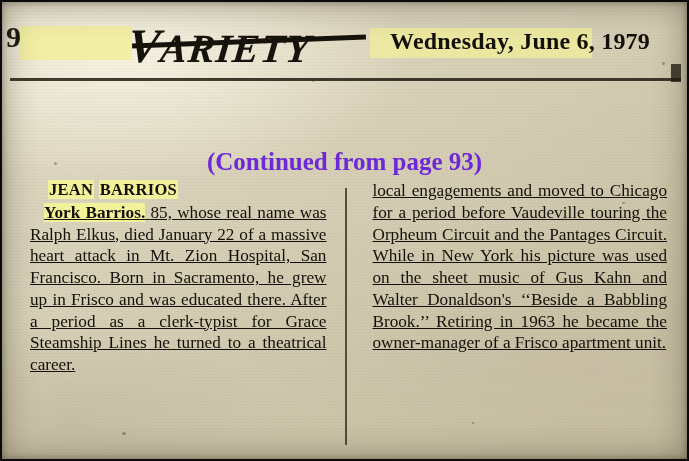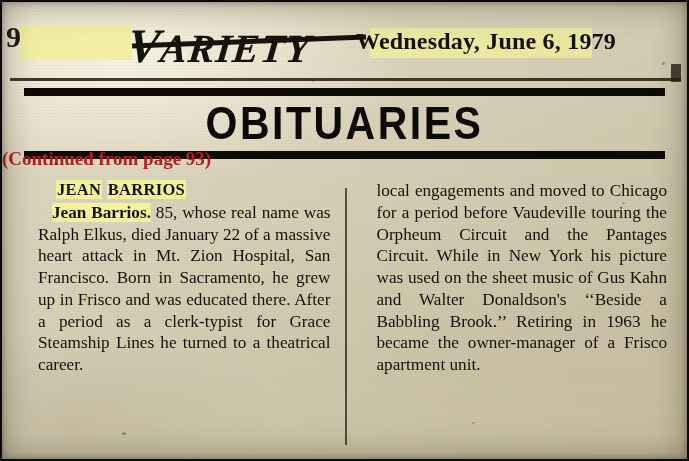--- a/index.html
+++ b/index.html
@@ -87,21 +87,21 @@
   .variety .cap { font-size: 48px; }
   .strike {
     position: absolute;
     left: 130px; top: 27px;
     width: 234px; height: 5px;
     background: #16130c;
     transform: rotate(-2.2deg);
   }
   .date {
     position: absolute;
-    left: 354px; top: 16px;
+    left: 388px; top: 16px;
     font-family: "Liberation Serif", serif;
     font-weight: bold;
     font-size: 24px;
     color: #14110a;
     letter-spacing: .2px;
   }
   .rule-under-mast {
     position: absolute;
     left: 8px; right: 6px; top: 66px;
     height: 3px;
@@ -131,34 +131,33 @@
     font-family: "Liberation Sans", sans-serif;
     font-weight: bold;
     font-size: 41px;
     letter-spacing: 2.5px;
     color: #0c0a06;
     transform: scaleY(1.12);
   }
   .continued {
     position: absolute;
     left: 0; right: 0; top: 146px;
-    text-align: left;
-    font-family: "Liberation Serif", serif;
-    font-weight: bold;
-    font-size: 19px;
-    color: #b91c1c;
+    text-align: center;
+    font-family: "Liberation Serif", serif;
+    font-weight: bold;
+    font-size: 25px;
+    color: #6d28d9;
   }
 
   
   .body {
     position: absolute;
     left: 28px; right: 20px; top: 178px; bottom: 8px;
     display: flex;
     gap: 16px;
-    margin-left: 8px;
   }
   .col {
     width: 50%;
     box-sizing: border-box;
     padding-right: 14px;
     font-family: "Liberation Serif", serif;
     font-size: 17.2px;
     line-height: 1.265;
     color: #13110a;
     text-align: justify;
@@ -182,20 +181,21 @@
     font-size: 16.5px;
     letter-spacing: .3px;
     margin: 0 0 1px 18px;
     color: #14110a;
   }
   .hl-name1 { background: #f4f19b; padding: 0 1px; }
   .hl-name2 { background: #f4f19b; padding: 0 1px; }
   p.para {
     margin: 0;
     text-indent: 22px;
+    text-decoration: underline;
   }
   p.para.first { text-indent: 14px; }
   .lead-hl { background: #f4f19b; }
   .byname { font-weight: bold; }
 
   
   .speck {
     position: absolute;
     background: rgba(40,34,20,0.35);
     border-radius: 50%;
@@ -213,33 +213,30 @@
     <div class="hl-left"></div>
     <div class="hl-right"></div>
     <div class="masthead-stub">9</div>
     <div class="variety"><span class="cap">V</span><span>ARIETY</span></div>
     <div class="strike"></div>
     <div class="date">Wednesday, June 6, 1979</div>
     <div class="rule-tick"></div>
     <div class="rule-under-mast"></div>
   </div>
 
-  <div class="banner">
-    <div class="banner-title">OBITUARIES</div>
-  </div>
   <div class="continued">(Continued from page 93)</div>
 
   <div class="col-divider"></div>
   <div class="body">
     <div class="col left">
       <div class="headline">
         <span class="hl-name1">JEAN</span>
         <span class="hl-name2">BARRIOS</span>
       </div>
-      <p class="para first"><span class="lead-hl byname">Jean Barrios.</span> <span>85, whose real name was Ralph Elkus, died January 22 of a massive heart attack in Mt. Zion Hospital, San Francisco. Born in Sacramento, he grew up in Frisco and was educated there. After a period as a clerk-typist for Grace Steamship Lines he turned to a theatrical career.</span></p>
+      <p class="para first"><span class="lead-hl byname">York Barrios.</span> <span>85, whose real name was Ralph Elkus, died January 22 of a massive heart attack in Mt. Zion Hospital, San Francisco. Born in Sacramento, he grew up in Frisco and was educated there. After a period as a clerk-typist for Grace Steamship Lines he turned to a theatrical career.</span></p>
     </div>
     <div class="col right">
       <p class="para first" style="text-indent:0">local engagements and moved to Chicago for a period before Vaudeville touring the Orpheum Circuit and the Pantages Circuit. While in New York his picture was used on the sheet music of Gus Kahn and Walter Donaldson's ‘‘Beside a Babbling Brook.’’ Retiring in 1963 he became the owner-manager of a Frisco apartment unit.</p>
     </div>
   </div>
 
   <div class="speck" style="left:52px;  top:160px; width:3px;  height:3px;"></div>
   <div class="speck" style="left:310px; top:78px;  width:2px;  height:2px;"></div>
   <div class="speck" style="left:620px; top:200px; width:3px;  height:2px;"></div>
   <div class="speck" style="left:120px; top:430px; width:4px;  height:3px;"></div>

